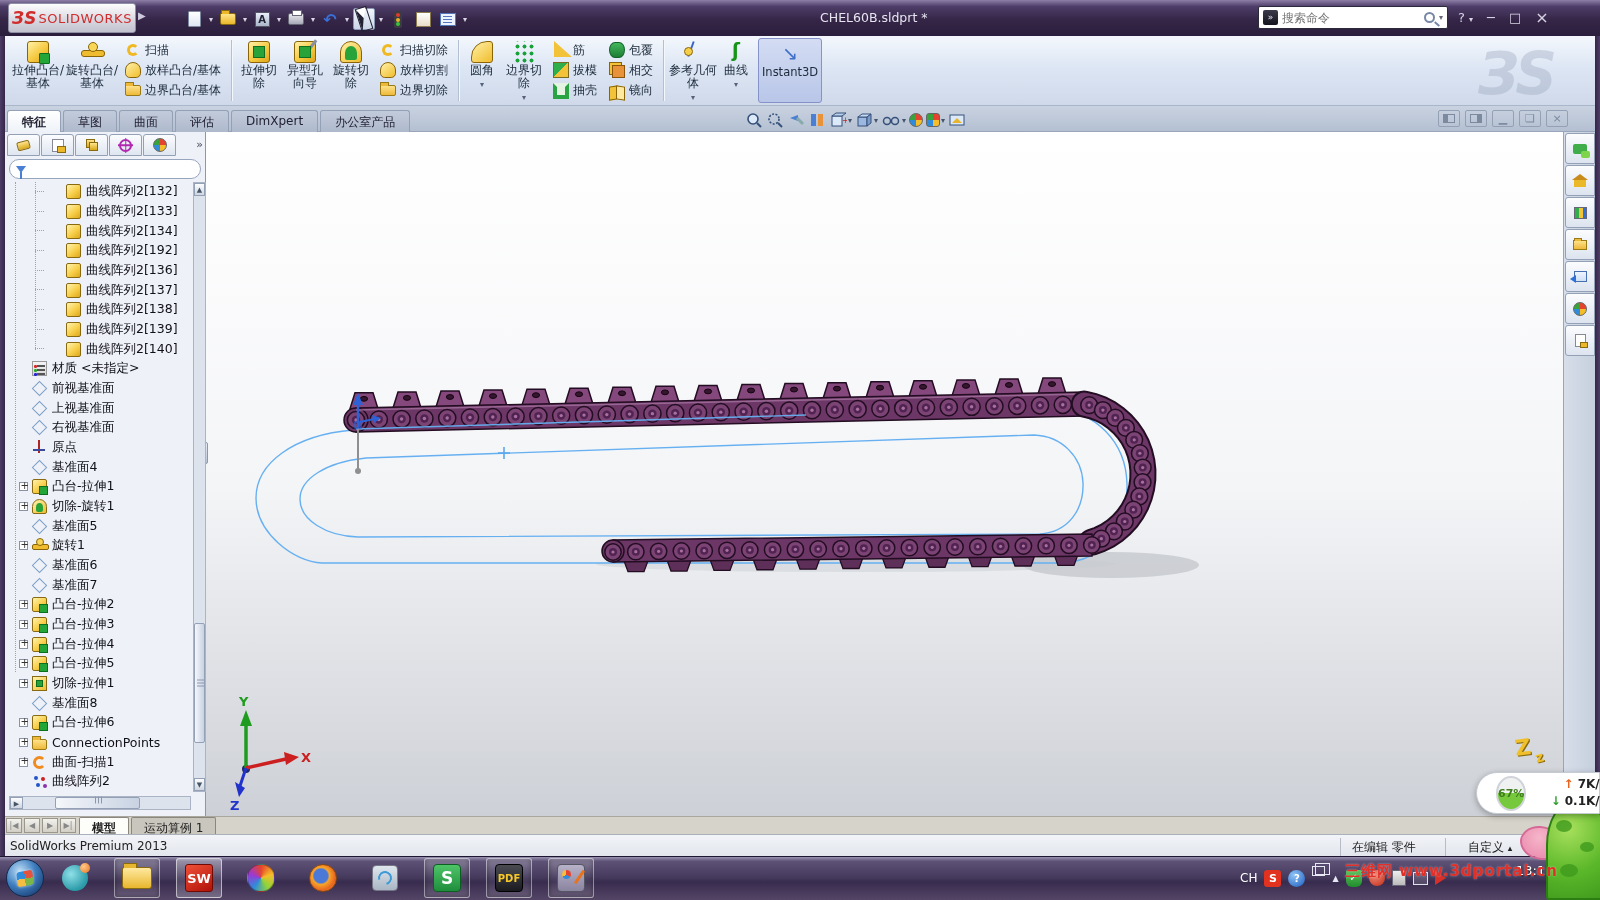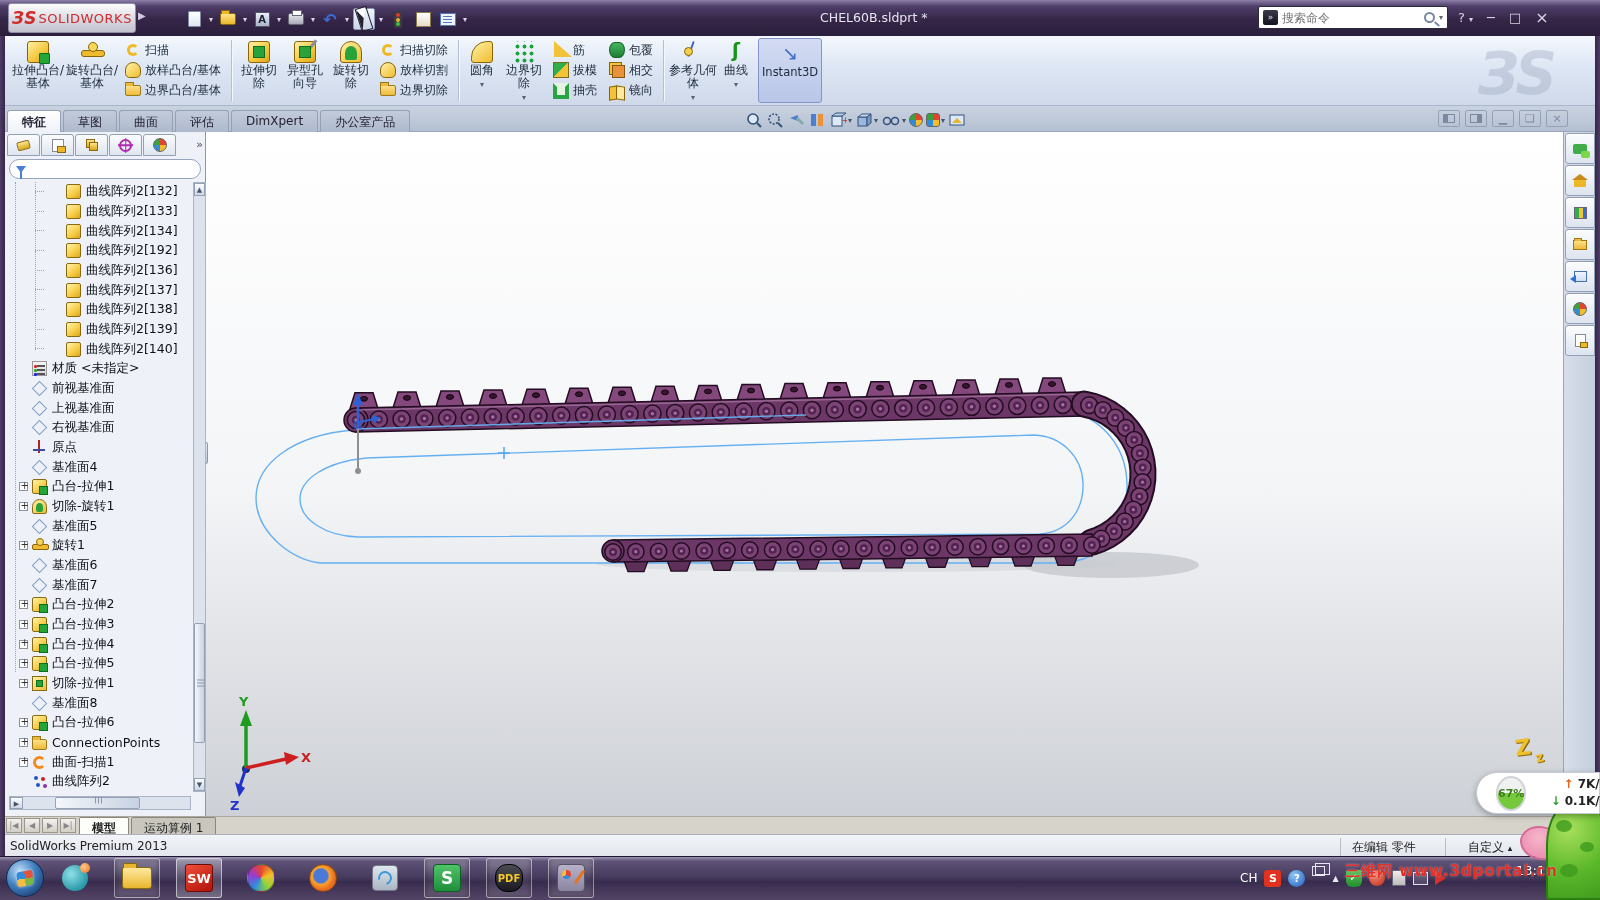--- a/index.html
+++ b/index.html
@@ -183,21 +183,21 @@
   .ti-msg{width:26px;height:26px;border-radius:50%;background:radial-gradient(circle at 35% 35%,#8fe0e8,#2a9aa8 70%);position:relative}
   .ti-msg::after{content:"";position:absolute;right:-2px;top:-2px;width:10px;height:10px;border-radius:50%;background:radial-gradient(circle at 35% 35%,#ffc98a,#e8731f)}
   .ti-folder{width:30px;height:22px;background:linear-gradient(#ffe9a0,#e8b62e);border:1px solid #8a6a10;border-radius:2px 3px 3px 3px;position:relative}
   .ti-folder::before{content:"";position:absolute;top:-5px;left:0;width:12px;height:4px;background:#e8b62e;border:1px solid #8a6a10;border-bottom:none}
   .ti-sw{width:28px;height:28px;background:linear-gradient(150deg,#f05038,#b01208);border:1px solid #700a04;border-radius:3px;color:#fff;font-weight:bold;font-size:13px;display:flex;align-items:center;justify-content:center}
   .ti-ball{width:28px;height:28px;border-radius:50%;background:conic-gradient(#e5432d,#f5bd2a,#8fd43a,#2f8cdc,#9a3ad4,#e5432d);border:1px solid rgba(0,0,0,.3)}
   .ti-ff{width:28px;height:28px;border-radius:50%;background:radial-gradient(circle at 42% 42%,#4a79d8 0 32%,#f8a42a 40%,#e8641f 68%,#f8c84a 100%);border:1px solid #8a4a10}
   .ti-blue{width:26px;height:26px;border-radius:4px;background:linear-gradient(#dfe6ee,#aab6c4);border:1px solid #778;position:relative}
   .ti-blue::after{content:"";position:absolute;inset:5px;border:2px solid #3a9ad8;border-radius:50%;transform:rotate(30deg);border-bottom-color:transparent}
   .ti-greens{width:28px;height:28px;background:linear-gradient(#4ec468,#1f8e3c);border:1px solid #0e5e24;border-radius:4px;color:#fff;font-weight:bold;font-size:17px;display:flex;align-items:center;justify-content:center}
-  .ti-pdf{width:28px;height:28px;background:linear-gradient(#4a4a52,#1a1a20);border:1px solid #000;border-radius:12px;color:#f5c82a;font-weight:bold;font-size:10px;display:flex;align-items:center;justify-content:center}
+  .ti-pdf{width:28px;height:28px;background:linear-gradient(#4a4a52,#1a1a20);border:1px solid #000;border-radius:4px;color:#f5c82a;font-weight:bold;font-size:10px;display:flex;align-items:center;justify-content:center}
   .ti-paint{width:28px;height:28px;background:linear-gradient(#b8b2c8,#8a84a0);border:1px solid #556;border-radius:4px;position:relative}
   .ti-paint::before{content:"";position:absolute;left:4px;top:5px;width:9px;height:9px;border-radius:50%;background:conic-gradient(#e5432d 0 33%,#2f8cdc 0 66%,#f5bd42 0)}
   .ti-paint::after{content:"";position:absolute;right:3px;top:4px;width:3px;height:16px;background:#e8731f;transform:rotate(35deg);border-radius:2px}
   #tray{top:856px;left:1240px;height:44px;display:flex;align-items:center;gap:7px;color:#fff}
   .tr-sogou{width:17px;height:17px;background:#e0321e;border-radius:3px;color:#fff;font-weight:bold;font-size:11px;text-align:center;line-height:17px}
   .tr-help{width:17px;height:17px;border-radius:50%;background:radial-gradient(circle at 35% 30%,#8fc4f5,#1b5bbf);color:#fff;font-size:10px;font-weight:bold;text-align:center;line-height:17px}
   .tr-restore{width:13px;height:10px;border:1px solid #e8e8f4;position:relative;margin-bottom:14px}
   .tr-restore::before{content:"";position:absolute;left:2px;top:-4px;width:13px;height:10px;border:1px solid #e8e8f4}
   .tr-up{font-size:8px;color:#e8e8f4}
   .tr-shield{width:16px;height:17px;background:linear-gradient(#5ec45e,#1f8e2c);border-radius:2px 2px 6px 6px;color:#fff;font-size:10px;text-align:center;line-height:16px}

